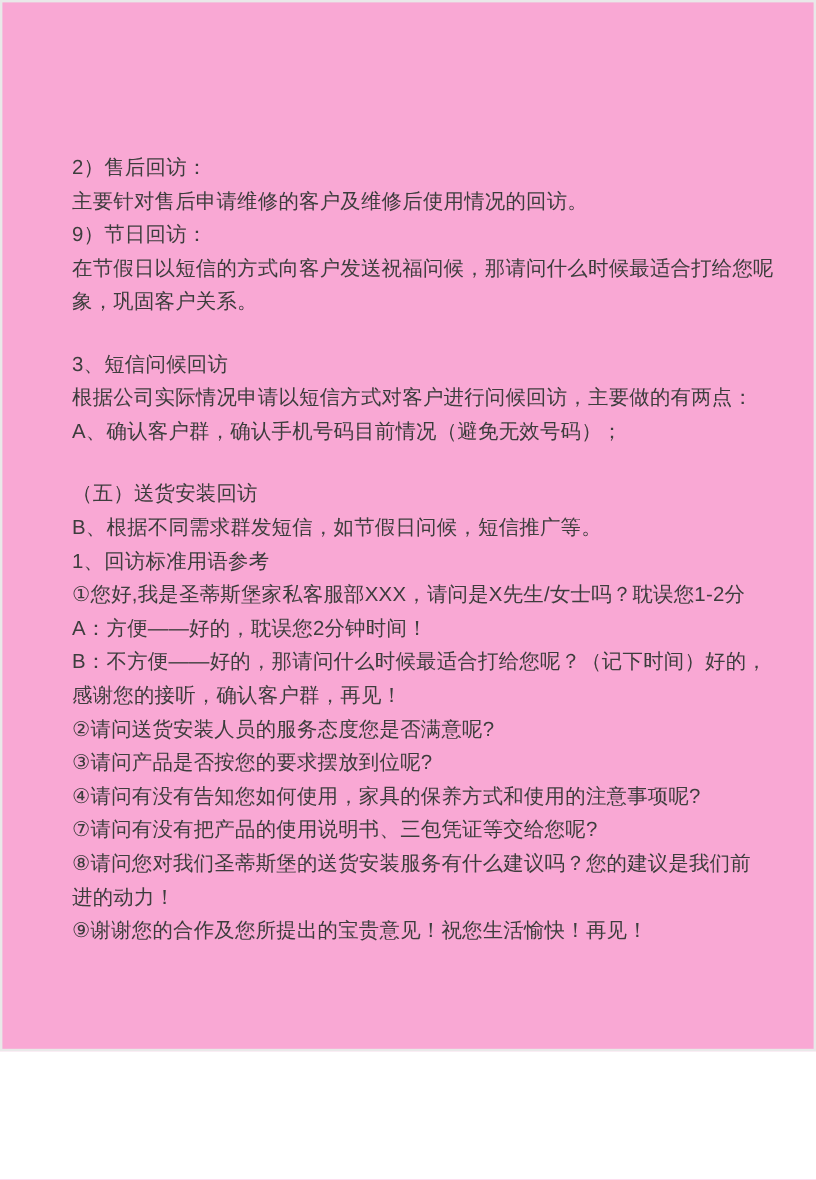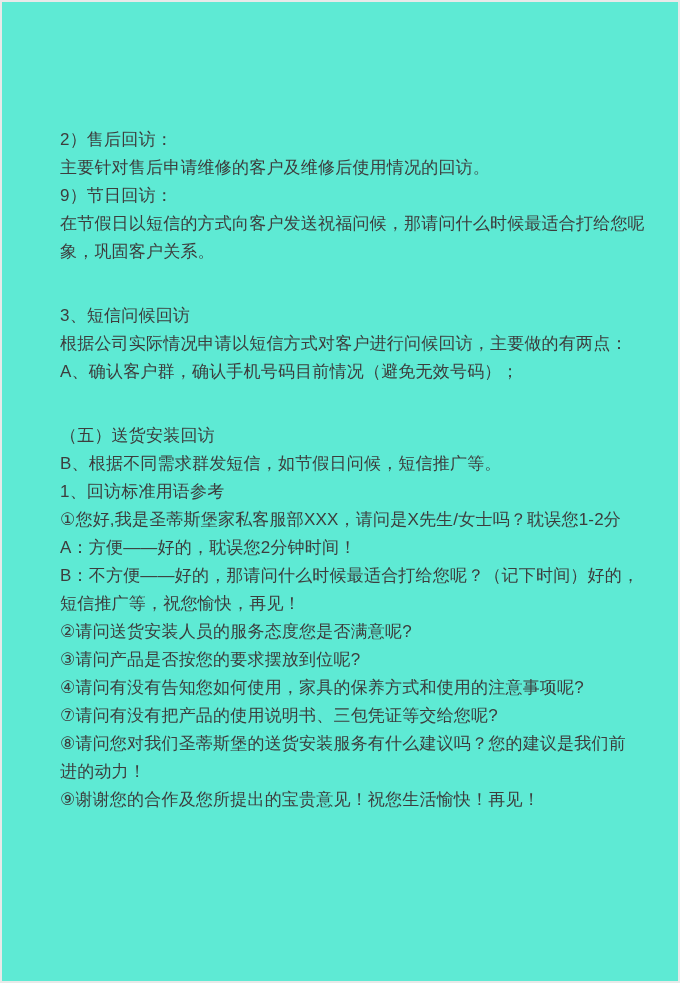--- a/index.html
+++ b/index.html
@@ -8,38 +8,38 @@
   }
   body {
     width: 680px;
     height: 983px;
     background: #ffffff;
     font-family: "Liberation Sans", "DejaVu Sans", sans-serif;
   }
   .page {
     box-sizing: border-box;
     width: 680px;
-    height: 983px;
+    height: 876px;
     border: 2px solid #e9e9e9;
-    background: #5eead4;
+    background: #f9a8d4;
     padding: 124px 50px 0 58px;
     overflow: hidden;
   }
   .doc-text {
     color: #3d3d3d;
     font-size: 17px;
     line-height: 28px;
     letter-spacing: 0.2px;
   }
   .line {
     white-space: nowrap;
     height: 28px;
   }
   .gap {
-    margin-top: 36px;
+    margin-top: 24px;
   }
 </style>
 </head>
 <body>
 
 <div class="page">
   <div class="doc-text">
     <div class="line">2）售后回访：</div>
     <div class="line">主要针对售后申请维修的客户及维修后使用情况的回访。</div>
     <div class="line">9）节日回访：</div>
@@ -47,21 +47,21 @@
     <div class="line">象，巩固客户关系。</div>
     <div class="line gap">3、短信问候回访</div>
     <div class="line">根据公司实际情况申请以短信方式对客户进行问候回访，主要做的有两点：</div>
     <div class="line">A、确认客户群，确认手机号码目前情况（避免无效号码）；</div>
     <div class="line gap">（五）送货安装回访</div>
     <div class="line">B、根据不同需求群发短信，如节假日问候，短信推广等。</div>
     <div class="line">1、回访标准用语参考</div>
     <div class="line">①您好,我是圣蒂斯堡家私客服部XXX，请问是X先生/女士吗？耽误您1-2分</div>
     <div class="line">A：方便——好的，耽误您2分钟时间！</div>
     <div class="line">B：不方便——好的，那请问什么时候最适合打给您呢？（记下时间）好的，</div>
-    <div class="line">短信推广等，祝您愉快，再见！</div>
+    <div class="line">感谢您的接听，确认客户群，再见！</div>
     <div class="line">②请问送货安装人员的服务态度您是否满意呢?</div>
     <div class="line">③请问产品是否按您的要求摆放到位呢?</div>
     <div class="line">④请问有没有告知您如何使用，家具的保养方式和使用的注意事项呢?</div>
     <div class="line">⑦请问有没有把产品的使用说明书、三包凭证等交给您呢?</div>
     <div class="line">⑧请问您对我们圣蒂斯堡的送货安装服务有什么建议吗？您的建议是我们前</div>
     <div class="line">进的动力！</div>
     <div class="line">⑨谢谢您的合作及您所提出的宝贵意见！祝您生活愉快！再见！</div>
   </div>
 </div>
 

